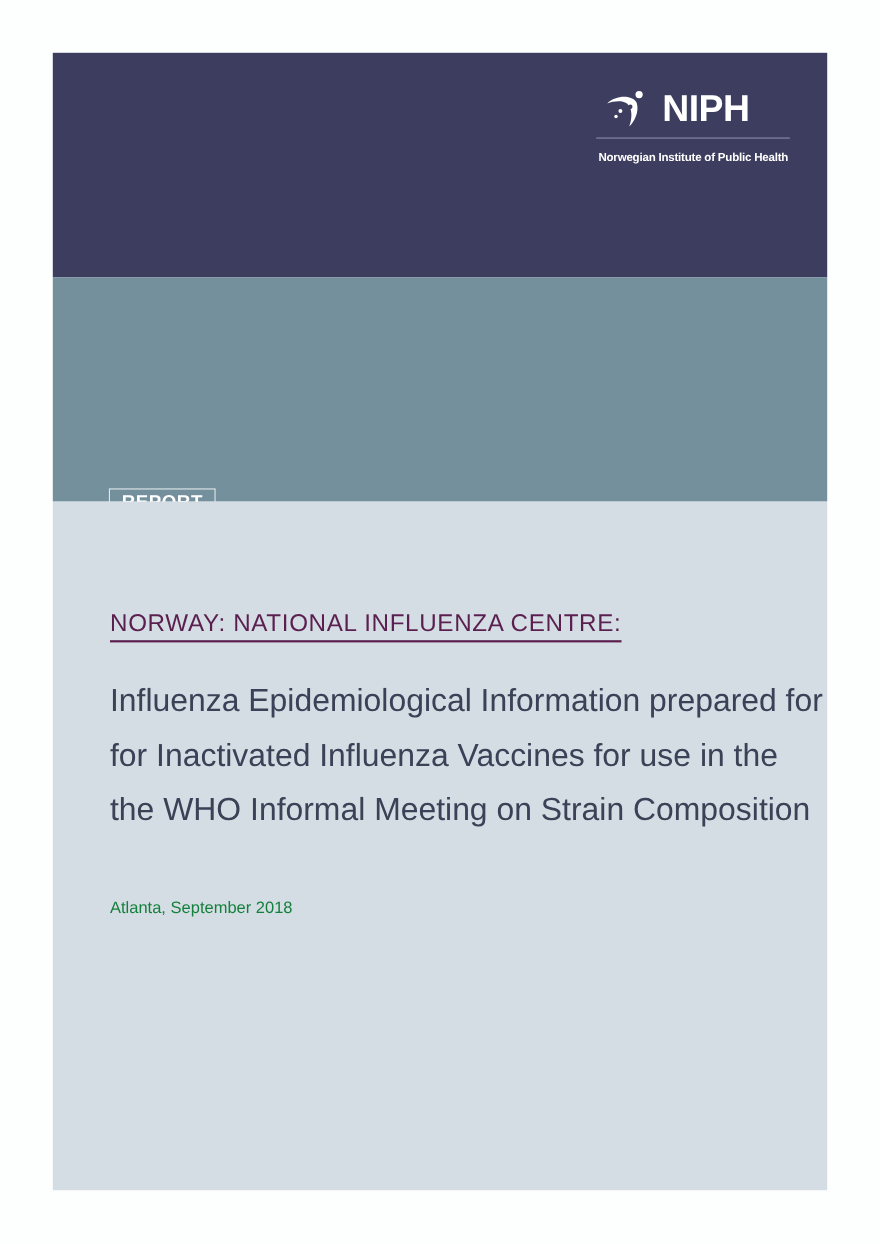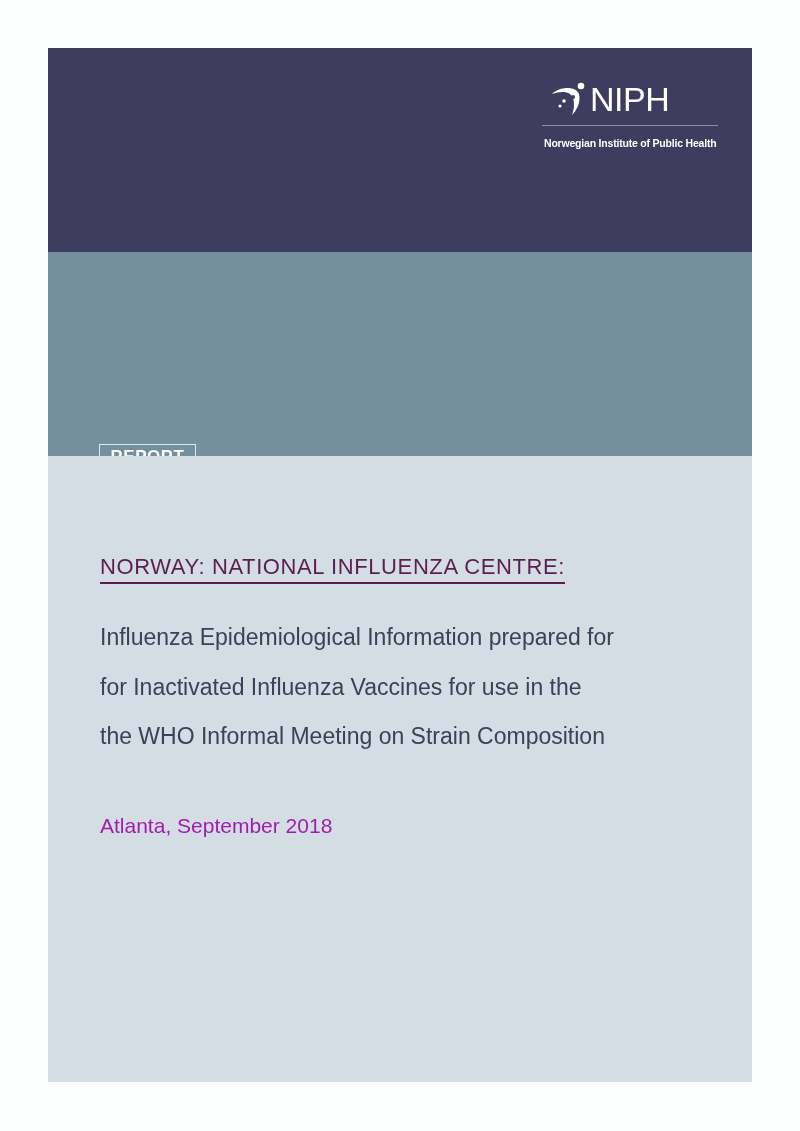--- a/index.html
+++ b/index.html
@@ -27,22 +27,22 @@
       background: #d4dde3;
     }
     
     .logo {
       position: absolute; left: 494px; top: 30px; width: 176px; height: 64px;
     }
     .logo-mark {
       position: absolute; left: 8px; top: 4px; width: 40px; height: 36px;
     }
     .logo-word {
-      position: absolute; left: 48px; top: 1px;
-      color: #ffffff; font-weight: normal; font-size: 34px; letter-spacing: -0.5px;
+      position: absolute; left: 60px; top: 1px;
+      color: #ffffff; font-weight: bold; font-size: 34px; letter-spacing: -0.5px;
       line-height: 40px;
     }
     .logo-rule {
       position: absolute; left: 0; top: 47px; width: 176px; height: 1px;
       background: #8c8cab;
     }
     .logo-sub {
       position: absolute; left: 2px; top: 59px;
       color: #ffffff; font-size: 10.5px; font-weight: bold; white-space: nowrap;
       letter-spacing: -0.2px;
@@ -68,26 +68,26 @@
     
     .heading {
       position: absolute; left: 52px; top: 505px;
       color: #5a1f4f; font-weight: normal; font-size: 22px;
       letter-spacing: 0.6px;
       border-bottom: 2px solid #5a1f4f; padding-bottom: 1px;
       line-height: 28px;
     }
     .desc {
       position: absolute; left: 52px; top: 565px; width: 620px;
-      color: #3b4156; font-size: 23px;
+      color: #3b4156; font-size: 29px;
     }
     .desc-line { line-height: 49.5px; white-space: nowrap; }
     .meeting-line {
       position: absolute; left: 52px; top: 758px;
-      color: #a21caf; font-size: 21px; line-height: 40px; white-space: nowrap;
+      color: #15803d; font-size: 15px; line-height: 40px; white-space: nowrap;
     }
   </style>
 </head>
 <body>
 
 <div class="page">
   <div class="band-top">
     <div class="logo">
       <svg class="logo-mark" viewBox="0 0 40 36">
         <circle cx="31" cy="4" r="3.3" fill="#ffffff"></circle>

